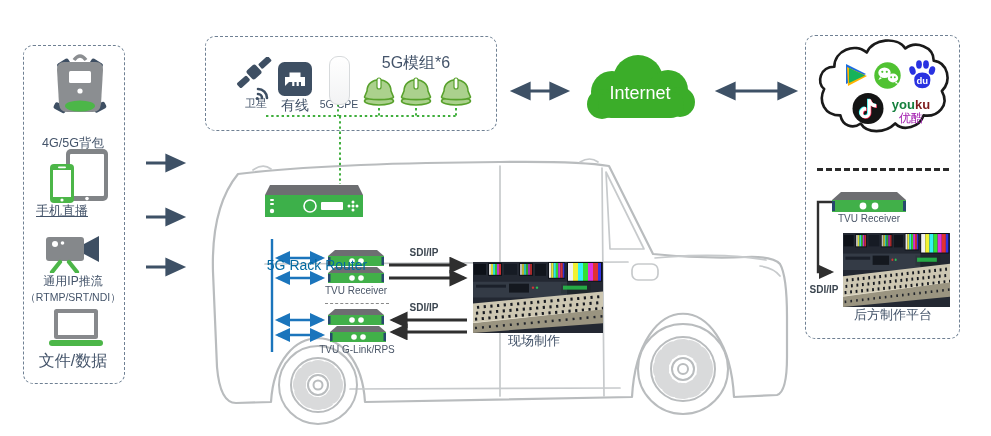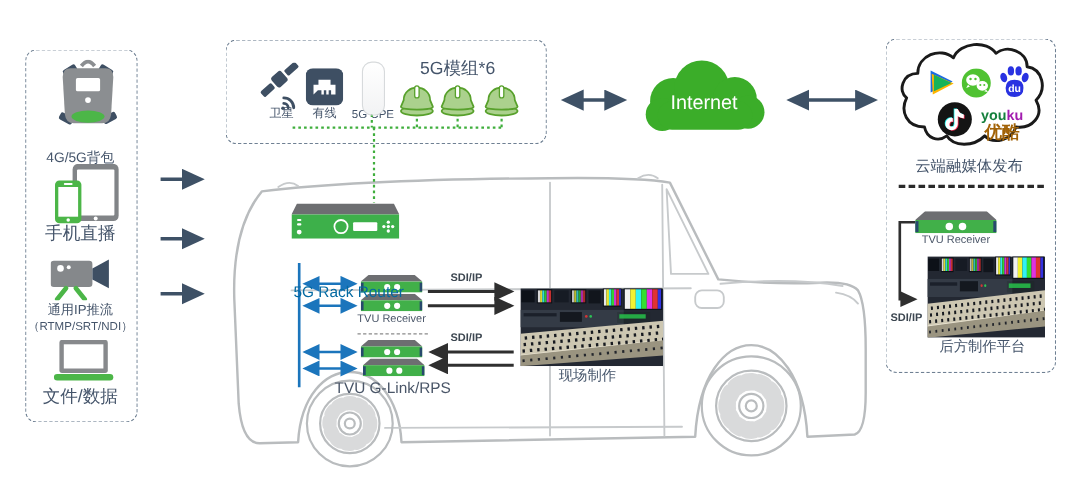--- a/index.html
+++ b/index.html
@@ -7,22 +7,22 @@
           font-family:"Liberation Sans","DejaVu Sans",sans-serif;}
   .abs{position:absolute;}
   .lbl{position:absolute;color:#44546a;text-align:center;line-height:1.15;white-space:nowrap;
        font-family:"Liberation Sans","DejaVu Sans",sans-serif;}
   .dashbox{position:absolute;border:1.6px dashed #6f8093;border-radius:10px;background:transparent;}
   .thickdash{position:absolute;border-top:3px dashed #2b2b2b;height:0;}
   .thindash{position:absolute;border-top:1.5px dashed #8a8a8a;height:0;}
   .cpe{position:absolute;width:19px;height:47px;border:1.5px solid #d7dadc;border-radius:9px;
        background:linear-gradient(180deg,#ffffff, #f2f3f4);}
   .youku-en{font-weight:bold;font-size:13px;letter-spacing:0;}
-  .youku-en .p1{color:#15803d;} .youku-en .p2{color:#a21caf;}
-  .youku-cn{font-weight:bold;font-size:16px;color:#a16207;margin-top:-2px;}
+  .youku-en .p1{color:#15803d;} .youku-en .p2{color:#7f1d1d;}
+  .youku-cn{font-weight:normal;font-size:12px;color:#a21caf;margin-top:-2px;}
   svg{display:block;}
 </style>
 </head>
 <body>
 
 <div id="canvas">
 
   <svg class="abs" style="left:200px;top:152px;z-index:1;" width="600" height="284" viewBox="0 0 600 284">
     <g stroke="#b9bcbe" stroke-width="2.2" fill="none" stroke-linejoin="round" stroke-linecap="round">
       <path d="M38,22 Q130,11 300,10 Q380,9 409,14 L453,102 Q505,107 546,105 Q573,104 580,112
@@ -130,21 +130,21 @@
 
   <svg class="abs" style="left:50px;top:149px;z-index:3;" width="58" height="55" viewBox="0 0 58 55">
     <rect x="16" y="0" width="42" height="52" rx="5" fill="#818487"></rect>
     <rect x="20" y="5" width="34" height="42" rx="1" fill="#fff"></rect>
     <circle cx="37" cy="49.6" r="1.8" fill="#fff"></circle>
     <rect x="0" y="15" width="24" height="39" rx="4" fill="#4cb648"></rect>
     <rect x="3" y="21" width="18" height="27" fill="#fff"></rect>
     <rect x="8" y="17.4" width="8" height="1.8" rx="0.9" fill="#fff"></rect>
     <circle cx="12" cy="51" r="1.6" fill="#fff"></circle>
   </svg>
-  <div class="lbl" style="left:23px;top:204px;width:100px;font-size:16px;">手机直播</div>
+  <div class="lbl" style="left:12px;top:204px;width:100px;font-size:13px;text-decoration:underline;">手机直播</div>
 
   <svg class="abs" style="left:46px;top:231px;z-index:3;" width="58" height="42" viewBox="0 0 58 42">
     <rect x="0" y="6" width="38" height="24" rx="3" fill="#85888b"></rect>
     <circle cx="9" cy="13" r="3" fill="#fff"></circle>
     <circle cx="16.5" cy="12" r="1.8" fill="#fff"></circle>
     <polygon points="38,13 53,5 53,31 38,23" fill="#3e4f63"></polygon>
     <g stroke="#4cb648" stroke-width="4.2" stroke-linecap="round">
       <line x1="14" y1="31" x2="6" y2="41"></line>
       <line x1="23" y1="31" x2="31" y2="41"></line>
     </g>
@@ -172,21 +172,21 @@
       <path d="M24,37 a4,4 0 0 1 4,4"></path>
     </g>
     <circle cx="23.2" cy="41.5" r="1.6" fill="#3e4f63"></circle>
   </svg>
   <div class="lbl" style="left:234px;top:97px;width:44px;font-size:11px;">卫星</div>
 
   <svg class="abs" style="left:278px;top:62px;z-index:3;" width="34" height="34" viewBox="0 0 34 34">
     <rect width="34" height="34" rx="6.5" fill="#3e4f63"></rect>
     <path d="M7,24 v-9 h4.5 v-4.5 h11 v4.5 h4.5 v9 h-4 v-4 h-2.2 v4 h-2.2 v-4 h-2.2 v4 h-2.2 v-4 h-3.2 z" fill="#fff"></path>
   </svg>
-  <div class="lbl" style="left:273px;top:97px;width:44px;font-size:11px;">有线</div>
+  <div class="lbl" style="left:273px;top:97px;width:44px;font-size:14px;">有线</div>
 
   <div class="cpe" style="left:329px;top:56px;z-index:3;"></div>
   <div class="lbl" style="left:313px;top:98px;width:52px;font-size:10.5px;">5G CPE</div>
 
   <div class="lbl" style="left:374px;top:54px;width:84px;font-size:16px;z-index:3;">5G模组*6</div>
 
   <svg class="abs" style="left:362px;top:68px;z-index:3;" width="34" height="40" viewBox="0 0 34 40">
     <ellipse cx="17" cy="33" rx="14.5" ry="4" fill="#abd18d" stroke="#58a12c" stroke-width="1.6"></ellipse>
     <path d="M5,23 C5,8 29,8 29,23 L31.5,29 C31.5,32.5 2.5,32.5 2.5,29 Z" fill="#abd18d" stroke="#58a12c" stroke-width="1.6" stroke-linejoin="round"></path>
     <rect x="15" y="10" width="4" height="11" rx="2" fill="#fff" stroke="#58a12c" stroke-width="1.2"></rect>
@@ -261,21 +261,21 @@
       <circle cx="33" cy="11" r="2.8" fill="#fff"></circle>
   </svg>
   <svg class="abs" style="left:330px;top:326px;z-index:3;" width="56" height="16" viewBox="0 0 56 16">
     <polygon points="7,0 49,0 56,6 0,6" fill="#6d6e71"></polygon>
     <rect y="6" width="56" height="10" fill="#41b049"></rect>
     <rect x="0" y="7" width="2.5" height="8" fill="#27496d"></rect>
     <rect x="53.5" y="7" width="2.5" height="8" fill="#27496d"></rect>
     <circle cx="24" cy="11" r="2.8" fill="#fff"></circle>
       <circle cx="33" cy="11" r="2.8" fill="#fff"></circle>
   </svg>
-  <div class="lbl" style="left:302px;top:344px;width:110px;font-size:14px;color:#4a5668;z-index:4;">TVU G-Link/RPS</div>
+  <div class="lbl" style="left:302px;top:344px;width:110px;font-size:10px;color:#4a5668;z-index:4;">TVU G-Link/RPS</div>
 
   <div class="lbl" style="left:396px;top:247px;width:56px;font-size:10px;font-weight:bold;color:#3c4650;z-index:4;">SDI/IP</div>
   <div class="lbl" style="left:396px;top:302px;width:56px;font-size:10px;font-weight:bold;color:#3c4650;z-index:4;">SDI/IP</div>
 
   <svg width="0" height="0" style="position:absolute;">
     <defs>
       <symbol id="ctrl-room" viewBox="0 0 130 72">
         <rect width="130" height="72" fill="#232832"></rect>
         <rect x="1" y="2" width="12" height="11" fill="#0d1118"></rect>
         <g transform="translate(15,1)">
@@ -384,21 +384,20 @@
     <path d="M18.7,7.2 c0.8,2.8 2.8,4.6 5.5,4.9 v3.4 c-2.2,-0.1 -4,-0.8 -5.5,-2 v7.2
              a5.6,5.6 0 1 1 -4.6,-5.5 v3.5 a2.3,2.3 0 1 0 1.6,2.2 V7.2 Z" fill="#fe2c55" transform="translate(0.7,0.5)"></path>
     <path d="M18.7,7.2 c0.8,2.8 2.8,4.6 5.5,4.9 v3.4 c-2.2,-0.1 -4,-0.8 -5.5,-2 v7.2
              a5.6,5.6 0 1 1 -4.6,-5.5 v3.5 a2.3,2.3 0 1 0 1.6,2.2 V7.2 Z" fill="#ffffff"></path>
   </svg>
   <div class="abs" style="left:886px;top:97px;width:50px;text-align:center;z-index:4;">
     <div class="youku-en"><span class="p1">you</span><span class="p2">ku</span></div>
     <div class="youku-cn">优酷</div>
   </div>
 
-  <div class="lbl" style="left:811px;top:142px;width:140px;font-size:14px;z-index:4;">云端融媒体发布</div>
 
   <div class="thickdash" style="left:817px;top:168px;width:132px;z-index:3;"></div>
 
   <svg class="abs" style="left:832px;top:192px;z-index:3;" width="74" height="20" viewBox="0 0 74 20">
     <polygon points="9,0 65,0 74,8 0,8" fill="#6d6e71"></polygon>
     <rect y="8" width="74" height="12" fill="#41b049"></rect>
     <rect x="0" y="9" width="3" height="10" fill="#27496d"></rect>
     <rect x="71" y="9" width="3" height="10" fill="#27496d"></rect>
     <circle cx="31" cy="14" r="3.4" fill="#fff"></circle>
       <circle cx="43" cy="14" r="3.4" fill="#fff"></circle>

